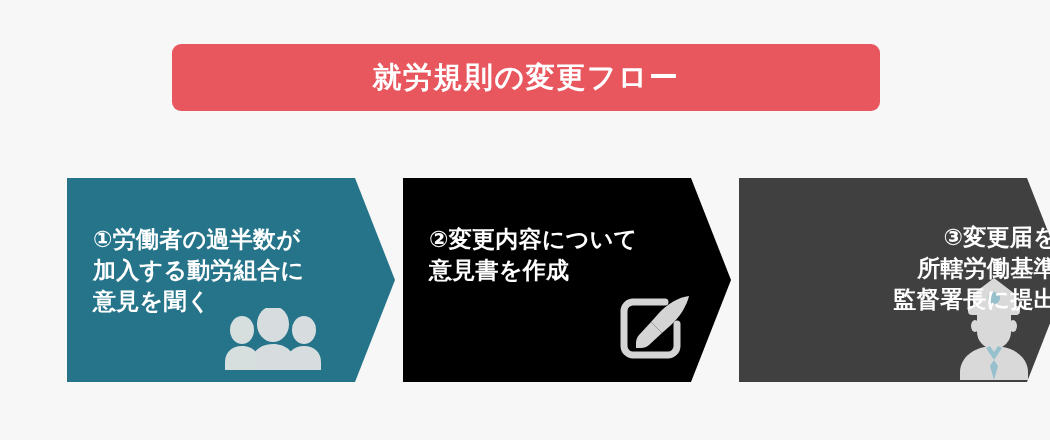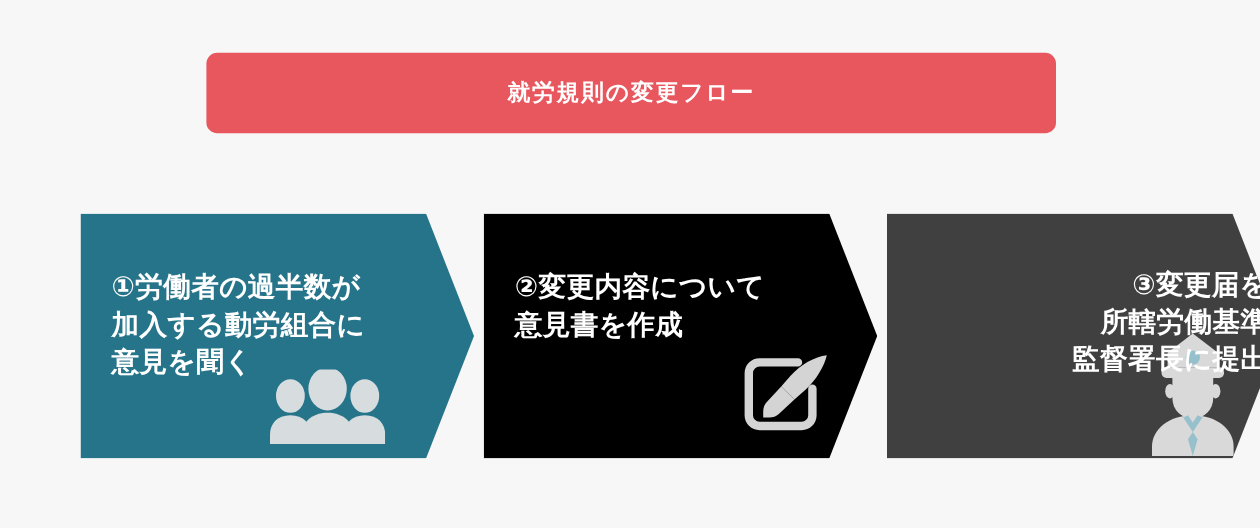--- a/index.html
+++ b/index.html
@@ -29,21 +29,21 @@
     height: 67px;
     background: #e8565e;
     border-radius: 9px;
     display: flex;
     align-items: center;
     justify-content: center;
     box-sizing: border-box;
   }
   .title-text {
     color: #ffffff;
-    font-size: 19px;
+    font-size: 29px;
     font-weight: bold;
     letter-spacing: 1.5px;
     line-height: 1;
     white-space: nowrap;
   }
 
   
   .flow {
     position: absolute;
     left: 0;

